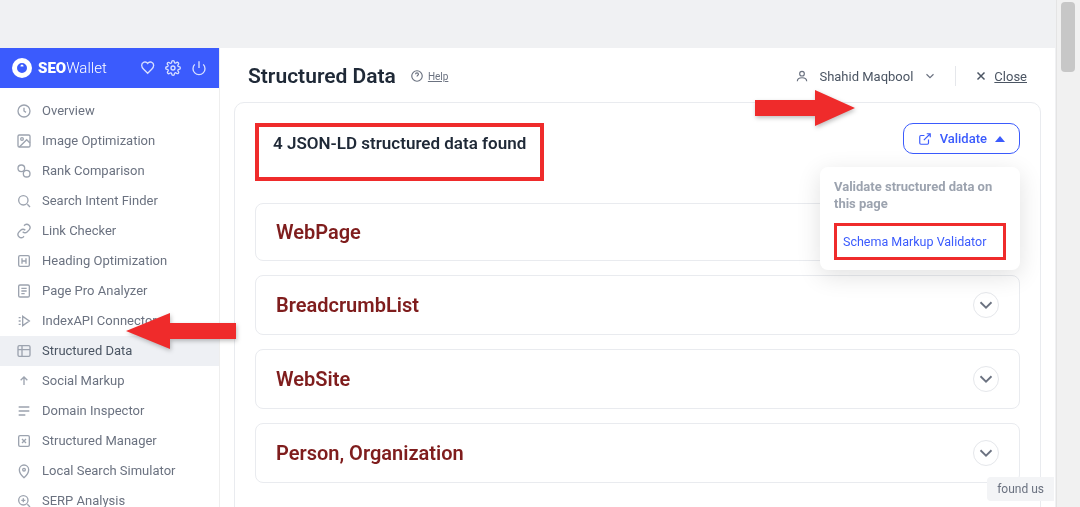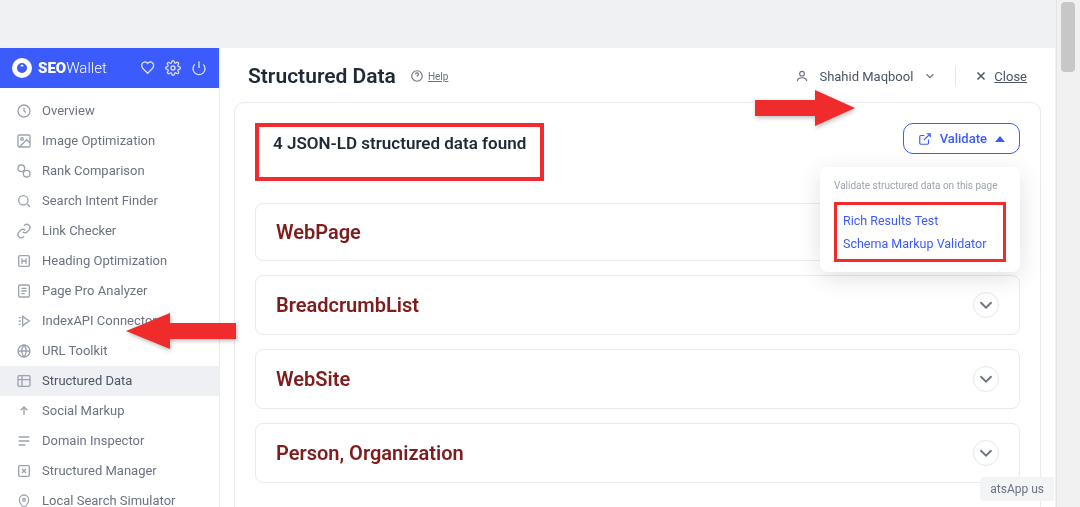--- a/index.html
+++ b/index.html
@@ -40,21 +40,21 @@
     .card { background: #fff; border: 1px solid #e9ebef; border-radius: 10px; padding: 20px 20px 24px; position: relative; }
     .card-head { display: flex; justify-content: space-between; align-items: flex-start; margin-bottom: 22px; }
     .summary-box { border: 4px solid #ef2b2b; padding: 6px 14px 24px; font-size: 17px; font-weight: 600; color: #1f2937; }
     
     .validate-wrap { position: relative; }
     .validate-btn { display: flex; align-items: center; gap: 8px; border: 1.5px solid #3b5bfd; color: #3b5bfd; background: #fff; padding: 7px 14px; border-radius: 10px; font-size: 13px; font-weight: 500; cursor: pointer; }
     .validate-btn svg { width: 14px; height: 14px; stroke: #3b5bfd; fill: none; stroke-width: 2; }
     .triangle-up { width: 0; height: 0; border-left: 5px solid transparent; border-right: 5px solid transparent; border-bottom: 6px solid #3b5bfd; }
     
     .dropdown { position: absolute; right: 0; top: 44px; width: 200px; background: #fff; border-radius: 8px; box-shadow: 0 6px 24px rgba(0,0,0,0.12); padding: 12px 14px 10px; z-index: 10; }
-    .dropdown-title { font-size: 10px; color: #9ca3af; margin-bottom: 10px; line-height: 1.3; }
+    .dropdown-title { font-size: 13px; color: #9ca3af; margin-bottom: 10px; line-height: 1.3; font-weight: bold; }
     .dropdown-links { border: 3px solid #ef2b2b; padding: 4px 4px; }
     .dropdown-link { display: block; font-size: 12.5px; color: #3b5bfd; padding: 4px 2px; cursor: pointer; }
     
     .accordion { margin-bottom: 14px; }
     .acc-item { border: 1px solid #e9ebef; border-radius: 8px; padding: 16px 20px; display: flex; justify-content: space-between; align-items: center; cursor: pointer; margin-bottom: 14px; background: #fff; }
     .acc-item:last-child { margin-bottom: 0; }
     .acc-label { font-size: 20px; font-weight: 600; color: #7f1d1d; }
     .acc-chevron svg { width: 22px; height: 22px; stroke: #6b7280; fill: none; stroke-width: 2; }
     .acc-chevron { width: 26px; height: 26px; border: 1px solid #e5e7eb; border-radius: 50%; display: flex; align-items: center; justify-content: center; }
     
@@ -144,27 +144,20 @@
             <rect x="4" y="3" width="16" height="18" rx="2"></rect>
             <path d="M8 8h8M8 12h8M8 16h5"></path>
           </svg>
           <span>Page Pro Analyzer</span>
         </div>
       <div class="nav-item">
           <svg viewBox="0 0 24 24">
             <path d="M4 7h3M4 12h3M4 17h3M10 5l10 7-10 7V5z"></path>
           </svg>
           <span>IndexAPI Connector</span>
-        </div>
-      <div class="nav-item">
-          <svg viewBox="0 0 24 24">
-            <circle cx="12" cy="12" r="9"></circle>
-            <path d="M3 12h18M12 3a14 14 0 010 18M12 3a14 14 0 000 18"></path>
-          </svg>
-          <span>URL Toolkit</span>
         </div>
       <div class="nav-item active">
           <svg viewBox="0 0 24 24">
             <rect x="3" y="4" width="18" height="16" rx="2"></rect>
             <path d="M3 10h18M9 4v16"></path>
           </svg>
           <span>Structured Data</span>
         </div>
       <div class="nav-item">
           <svg viewBox="0 0 24 24">
@@ -244,21 +237,20 @@
             <button class="validate-btn">
               <svg viewBox="0 0 24 24">
                   <path d="M18 13v6a2 2 0 01-2 2H5a2 2 0 01-2-2V8a2 2 0 012-2h6M15 3h6v6M10 14L21 3"></path>
                 </svg>
               <span>Validate</span>
               <span class="triangle-up"></span>
             </button>
             <div class="dropdown">
               <div class="dropdown-title">Validate structured data on this page</div>
               <div class="dropdown-links">
-                <span class="dropdown-link">Rich Results Test</span>
                 <span class="dropdown-link">Schema Markup Validator</span>
               </div>
             </div>
           </div>
         </div>
 
         <div class="accordion">
           <div class="acc-item">
             <span class="acc-label">WebPage</span>
           </div>
@@ -301,13 +293,13 @@
 <div class="arrow" style="left:755px; top:86px;">
   <svg width="100" height="44" viewBox="0 0 100 44">
       <path d="M100 22 L60 4 L60 14 L0 14 L0 30 L60 30 L60 40 Z" fill="#ef2b2b"></path>
     </svg>
 </div>
 
 <div class="outer-scroll">
   <div class="thumb"></div>
 </div>
 
-<div class="whatsapp-chip">atsApp us</div>
+<div class="whatsapp-chip">found us</div>
 
 </body></html>

